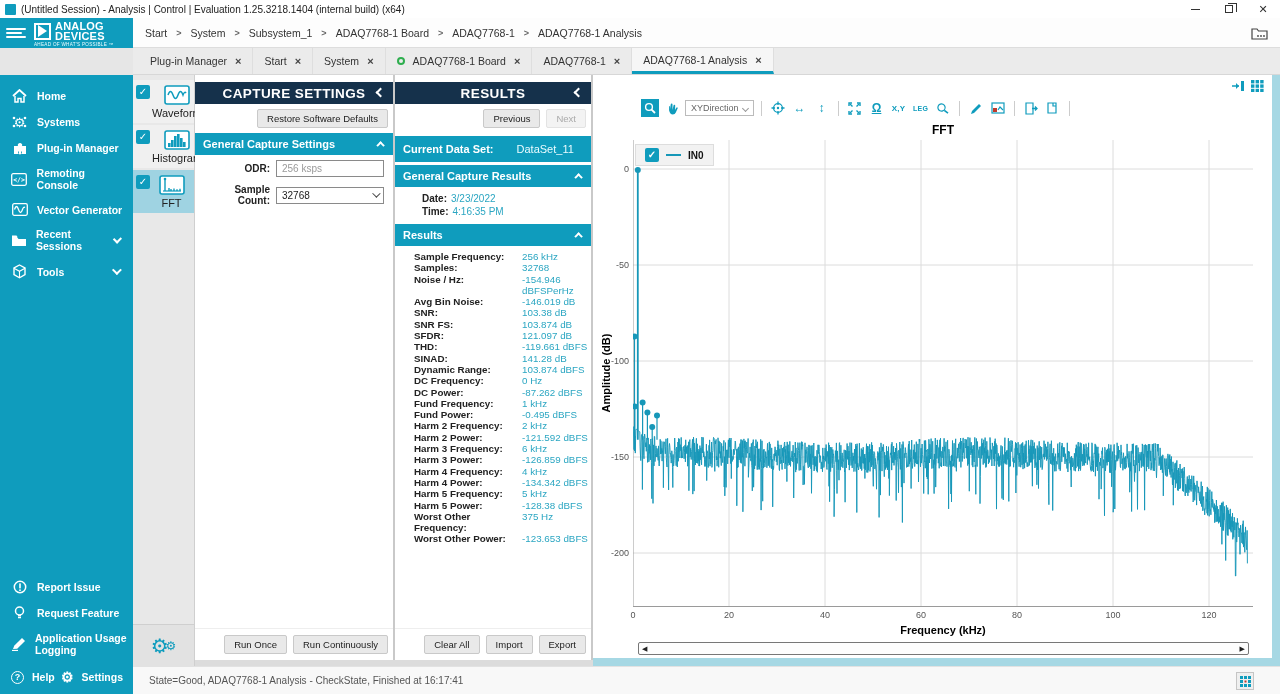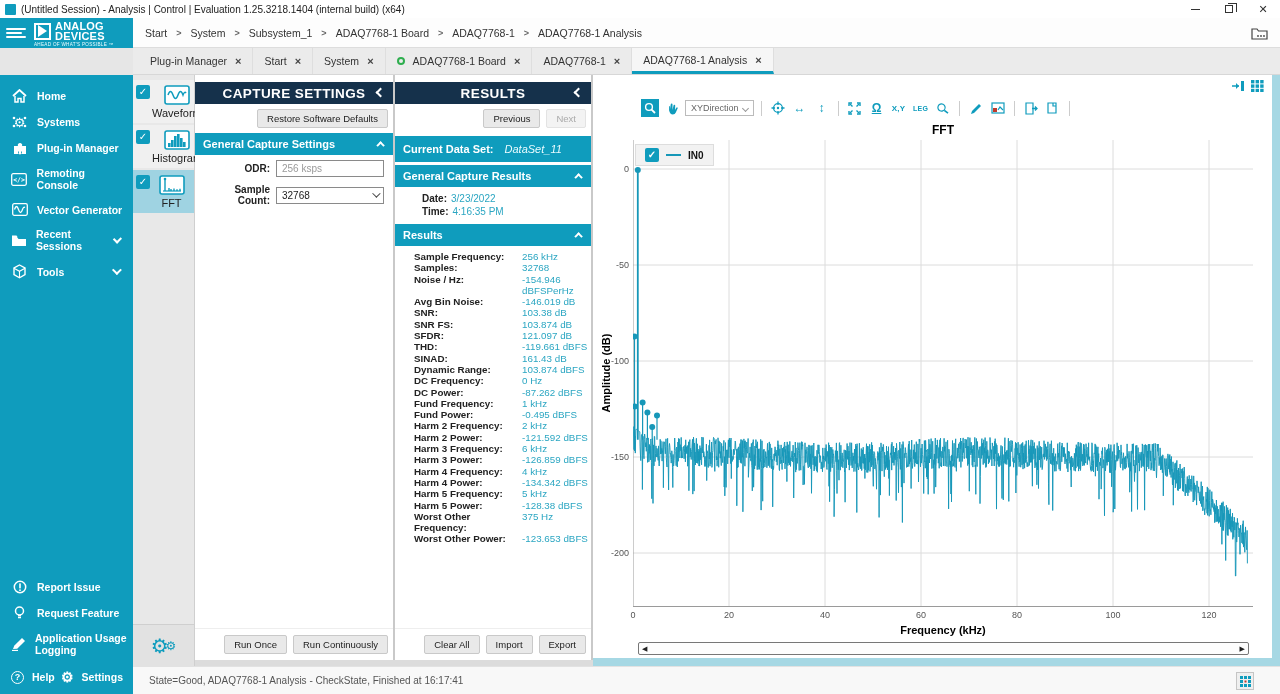--- a/index.html
+++ b/index.html
@@ -70,21 +70,21 @@
   .row-right{display:flex;justify-content:flex-end;gap:6px;padding:5px 5px;}
   .section-bar{background:var(--teal);color:#fff;font-weight:bold;font-size:11px;padding:5px 8px;display:flex;align-items:center;flex:none;}
   .section-bar .chev-up{margin-left:auto;width:6px;height:6px;border-left:2px solid #fff;border-top:2px solid #fff;transform:rotate(45deg) translateY(2px);}
   .form-row{display:flex;align-items:center;padding:5px 9px 2px 9px;font-size:10px;font-weight:bold;color:#222;}
   .form-row .flabel{width:66px;text-align:right;margin-right:6px;flex:none;}
   .odr-input{flex:1;border:1px solid #8a8a8a;padding:2px 5px;font-size:10px;color:#9a9a9a;font-family:inherit;min-width:0;}
   .selectbox{flex:1;border:1px solid #8a8a8a;background:#fff;padding:2px 5px;font-size:10px;color:#222;display:flex;align-items:center;font-weight:normal;}
   .selectbox .chev-dn{margin-left:auto;width:6px;height:6px;border-right:1.5px solid #444;border-bottom:1.5px solid #444;transform:rotate(45deg) translateY(-2px);}
   .panel-footer{margin-top:auto;display:flex;justify-content:flex-end;gap:6px;padding:6px 5px;border-top:1px solid #eee;}
   .dataset-bar{background:var(--teal);color:#fff;font-weight:bold;font-size:11px;padding:7px 8px;margin-top:3px;flex:none;}
-  .dataset-bar .v{font-weight:normal;color:#eafcff;margin-left:8px;font-style:italic;}
+  .dataset-bar .v{font-weight:normal;color:#eafcff;margin-left:20px;}
   .kv-block{padding:5px 0 6px 0;}
   .kv{display:flex;padding:1px 0 1px 27px;font-size:10px;}
   .kv .k{font-weight:bold;color:#222;margin-right:4px;}
   .kv .v{color:var(--cyan);}
   .results-rows{padding:5px 0 0 19px;overflow:hidden;}
   .rrow{display:flex;font-size:9.8px;line-height:11.3px;}
   .rrow .k{font-weight:bold;color:#222;width:108px;flex:none;}
   .rrow .v{color:var(--cyan);}
   
   .chart-region{flex:1;background:#fff;position:relative;border-right:8px solid var(--frame);border-bottom:8px solid var(--frame);}
@@ -449,21 +449,21 @@
             <div class="rrow">
               <span class="k">SFDR:</span>
               <span class="v">121.097 dB</span>
             </div>
             <div class="rrow">
               <span class="k">THD:</span>
               <span class="v">-119.661 dBFS</span>
             </div>
             <div class="rrow">
               <span class="k">SINAD:</span>
-              <span class="v">161.43 dB</span>
+              <span class="v">141.28 dB</span>
             </div>
             <div class="rrow">
               <span class="k">Dynamic Range:</span>
               <span class="v">103.874 dBFS</span>
             </div>
             <div class="rrow">
               <span class="k">DC Frequency:</span>
               <span class="v">0 Hz</span>
             </div>
             <div class="rrow">

